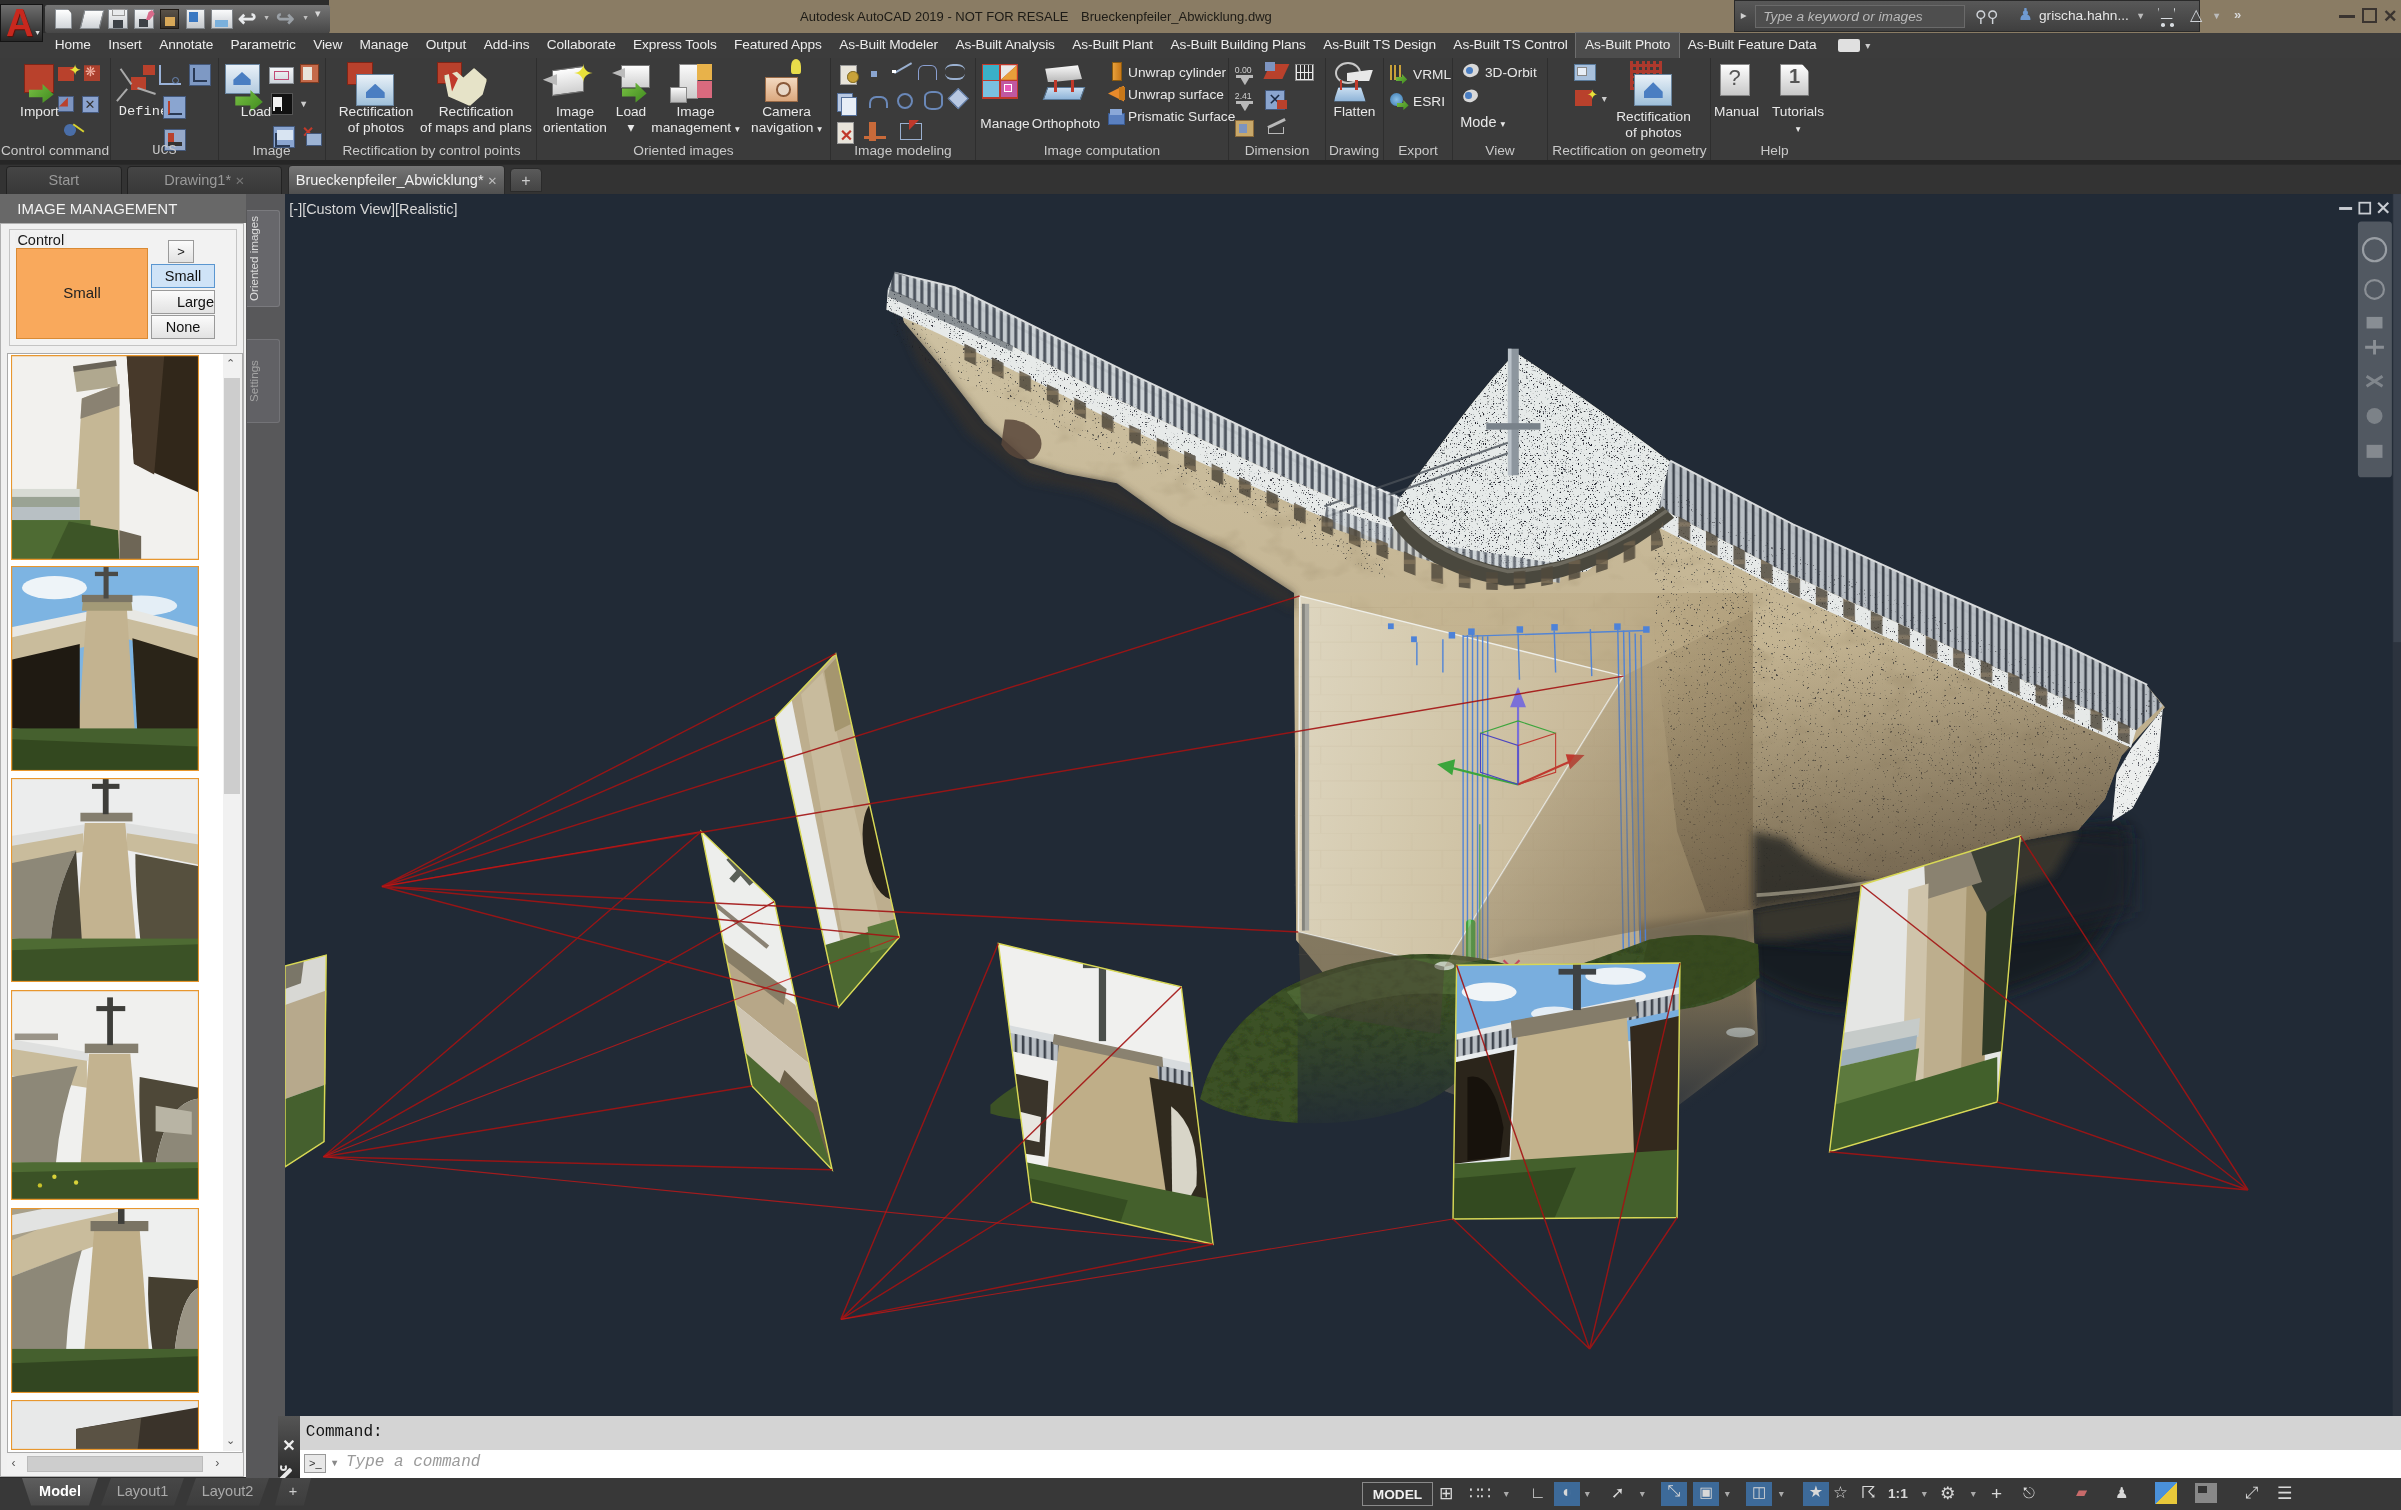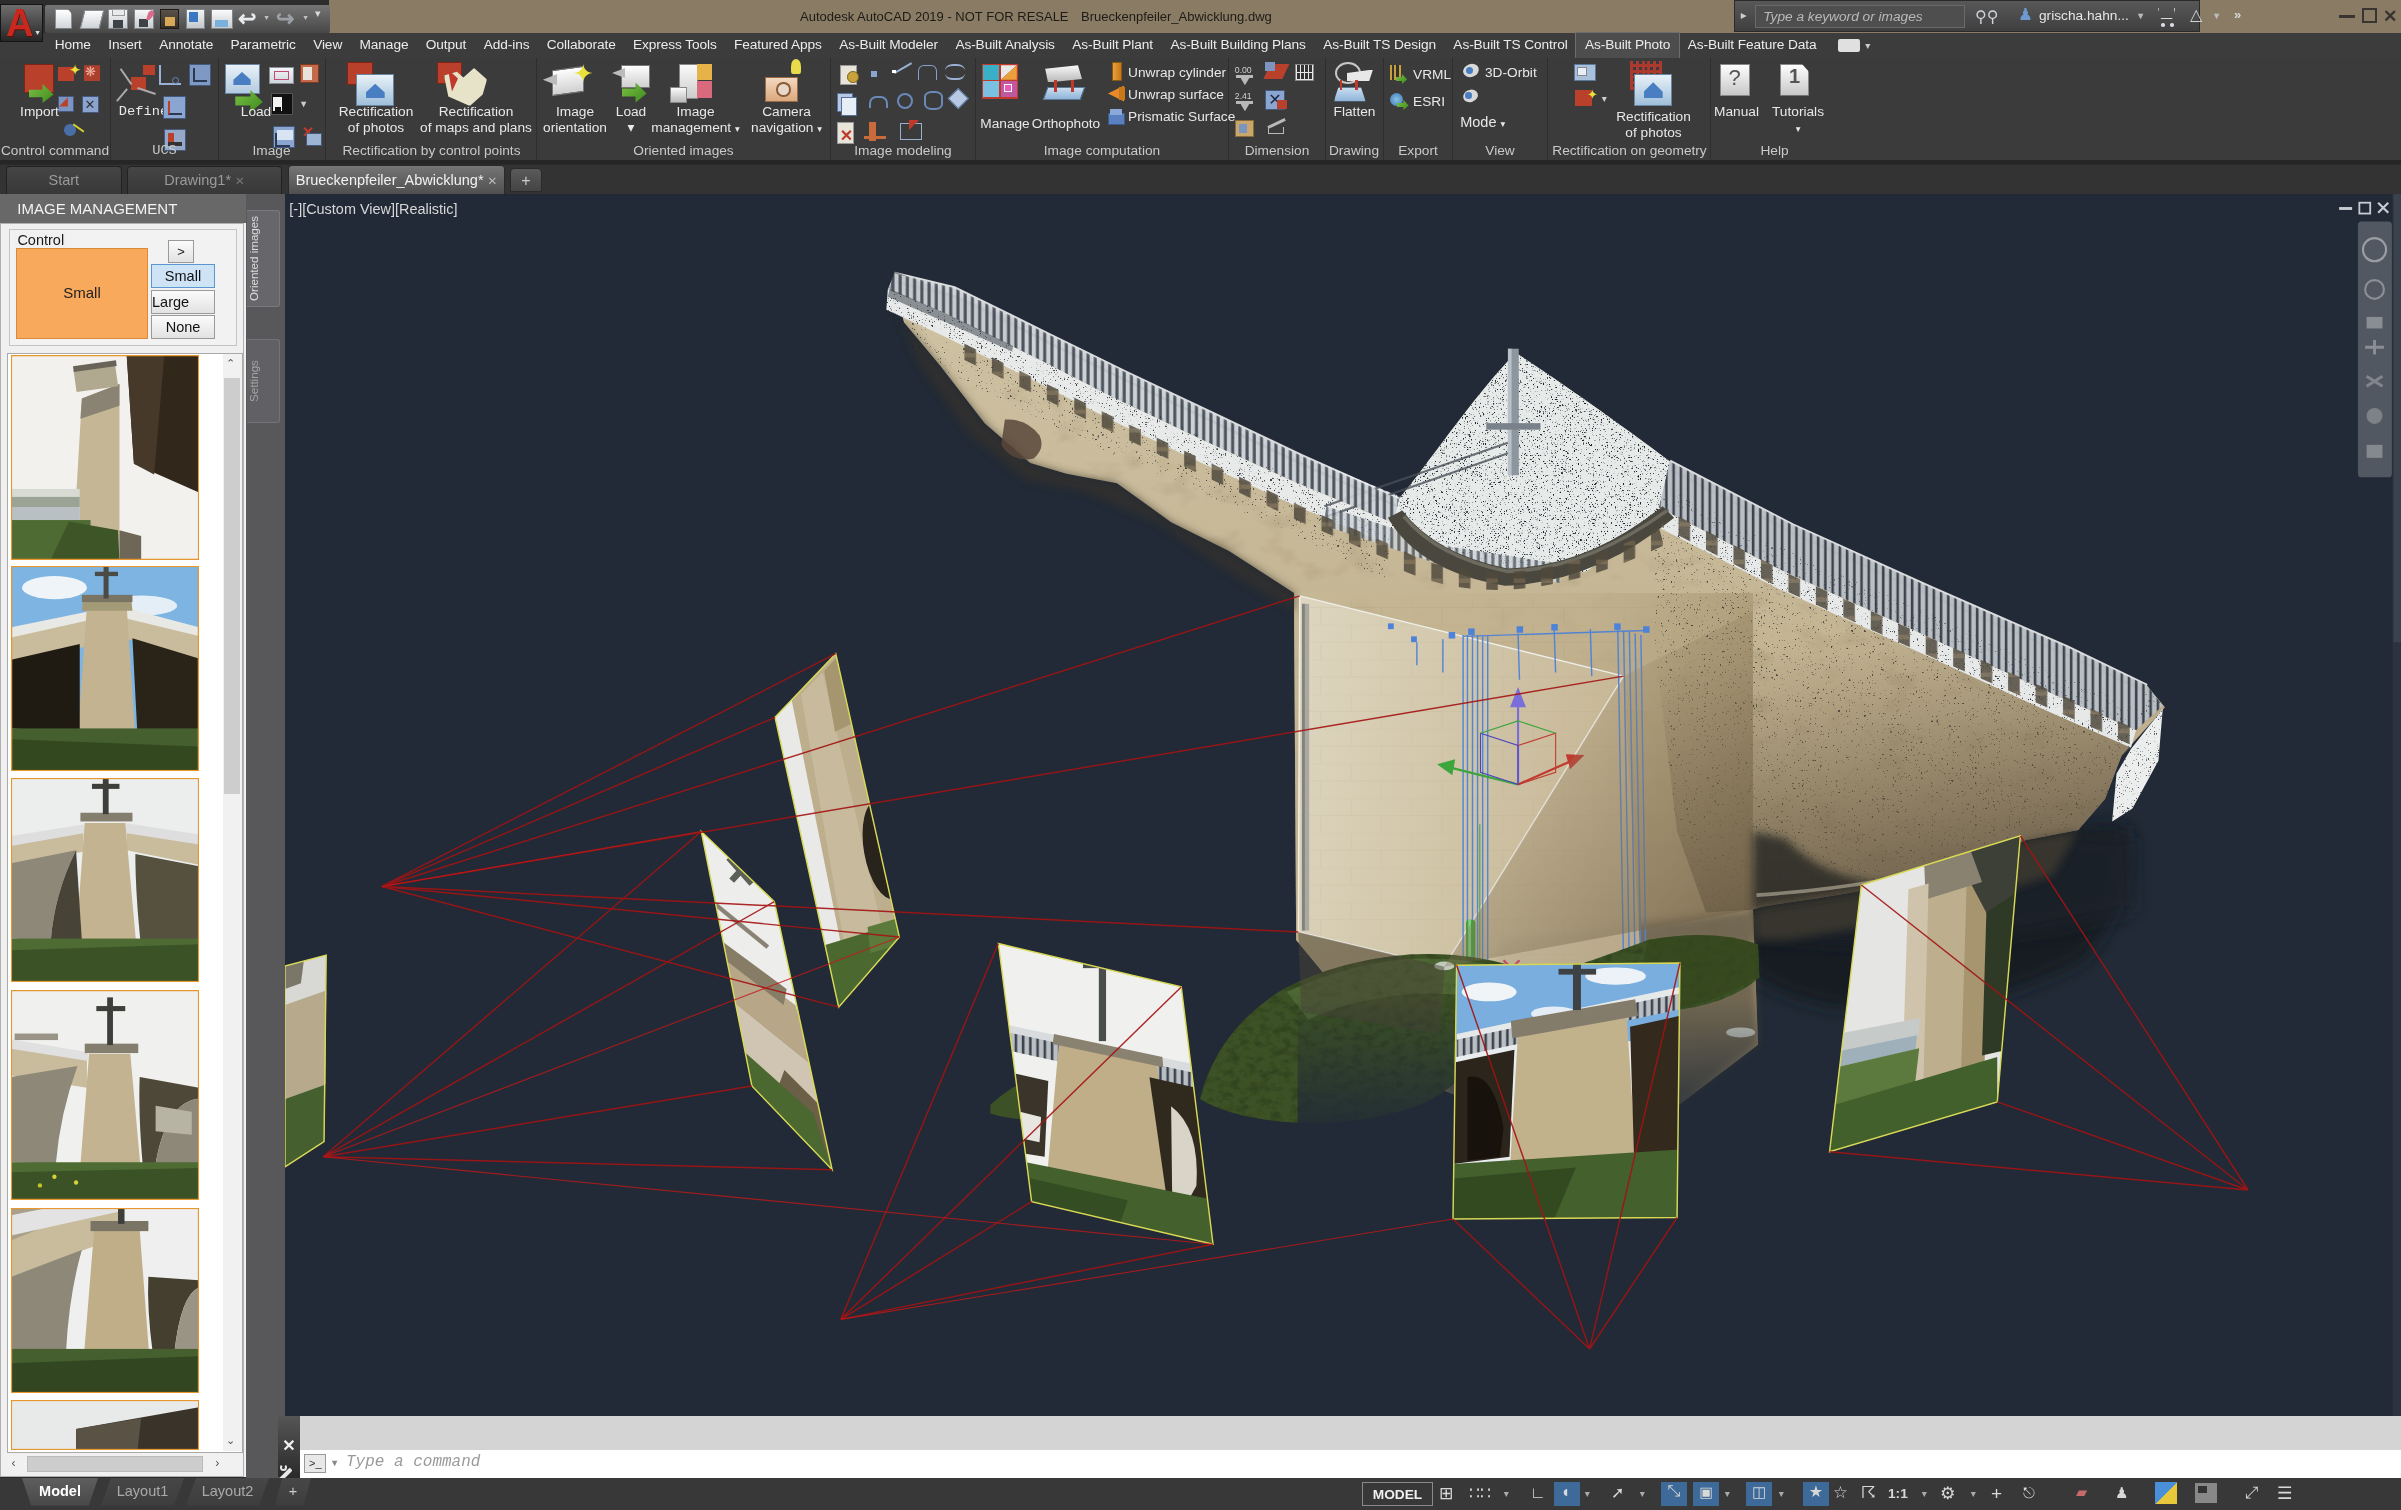--- a/index.html
+++ b/index.html
@@ -713,21 +713,21 @@
 <div id="leftpanel">
   <div class="abs" style="left:0;top:0;width:246px;height:29px;background:#686868;color:#f2f2f2;font-size:15px;line-height:29px;padding-left:17.3px;">IMAGE MANAGEMENT</div>
   <div class="abs" style="left:0px;top:29px;width:244px;height:1254px;background:#f0f0f0;border:0.7px solid #b0b0b0;"></div>
   <div class="abs" style="left:8.7px;top:35px;width:228px;height:117px;background:#f2f2f2;border:0.7px solid #c4c4c4;"></div>
   <div class="abs" style="left:14.5px;top:38px;color:#1a1a1a;font-size:14.5px;background:#f0f0f0;padding:0 2.9px;">Control</div>
   <div class="abs" style="left:16px;top:54px;width:132px;height:91px;background:#f9a95c;border:1.4px solid #d98a34;">
       <div style="text-align:center;color:#222;font-size:15px;margin-top:35px;">Small</div>
     </div>
   <div class="abs" style="left:168px;top:46px;width:26px;height:23px;background:linear-gradient(#fbfbfb,#e2e2e2);border:0.7px solid #9a9a9a;text-align:center;line-height:22px;font-size:13px;color:#222;">&gt;</div>
   <div class="abs" style="left:151px;top:70px;width:64px;height:24px;background:#cfe3f7;border:0.7px solid #5a96d0;text-align:center;line-height:22.4px;font-size:14.5px;color:#111;">Small</div>
-  <div class="abs" style="left:151px;top:96px;width:64px;height:24px;background:linear-gradient(#fbfbfb,#e2e2e2);border:0.7px solid #9a9a9a;text-align:left;line-height:22.4px;font-size:14.5px;color:#111;">Large</div>
+  <div class="abs" style="left:151px;top:96px;width:64px;height:24px;background:linear-gradient(#fbfbfb,#e2e2e2);border:0.7px solid #9a9a9a;text-align:right;line-height:22.4px;font-size:14.5px;color:#111;">Large</div>
   <div class="abs" style="left:151px;top:121px;width:64px;height:24px;background:linear-gradient(#fbfbfb,#e2e2e2);border:0.7px solid #9a9a9a;text-align:center;line-height:22.4px;font-size:14.5px;color:#111;">None</div>
 
   <div class="abs" style="left:7.2px;top:159px;width:236px;height:1100px;background:#ffffff;border:0.7px solid #aaa;"></div>
   <div id="thumbs" class="abs" style="left:10px;top:160px;width:211px;height:1097px;overflow:hidden;">
 
     <svg class="abs" style="left:1.4px;top:1.4px;" width="188" height="205" viewBox="0 0 260 283">
       <rect width="260" height="283" fill="#f2f1ee"></rect>
       <polygon points="160,0 260,0 260,190 170,150" fill="#31271a"></polygon>
       <polygon points="160,0 212,0 198,165 170,150" fill="#47392a"></polygon>
       <path d="M98,60 L150,40 L150,283 L85,283 Z" fill="#c5b795"></path>
@@ -840,20 +840,21 @@
   </div>
 </div>
 <div id="cmdline">
   <div class="abs" style="left:0;top:0;width:22px;height:61px;background:linear-gradient(#555,#2b2b2b);">
     <div style="color:#eee;font-size:16px;font-weight:bold;text-align:center;margin-top:20px;">✕</div>
     <div style="position:relative;width:22px;height:22px;margin-top:8.7px;">
         <div style="position:absolute;left:5.8px;top:2.9px;width:4.3px;height:14.5px;background:#e8e8e8;transform:rotate(45deg);border-radius:1.4px;"></div>
         <div style="position:absolute;left:2.2px;top:0px;width:7.2px;height:7.2px;border:2.2px solid #e8e8e8;border-radius:50%;border-top-color:transparent;"></div>
       </div>
   </div>
+  <div class="abs" style="left:22px;top:0;width:2102px;height:34px;background:#d4d4d4;color:#111;font-family:'Liberation Mono',monospace;font-size:16px;line-height:33px;padding-left:5.8px;">Command:</div>
   <div class="abs" style="left:22px;top:34px;width:2102px;height:27.5px;background:#ffffff;">
     <div class="abs" style="left:4.3px;top:4.3px;width:22px;height:19px;background:#e8e8e8;border:0.7px solid #999;color:#333;font-size:11px;text-align:center;line-height:17.3px;">&gt;_</div>
     <div class="abs" style="left:30px;top:7.2px;color:#888;font-size:9.4px;">▼</div>
     <div class="abs" style="left:46px;top:2.9px;color:#9a9a9a;font-family:'Liberation Mono',monospace;font-style:italic;font-size:16px;">Type a command</div>
   </div>
 </div>
 <div id="statusbar">
   <div class="abs" style="left:22px;top:0px;width:76px;height:27.5px;background:linear-gradient(#5e5e5e,#484848);clip-path:polygon(0 0,100% 0,88% 100%,12% 100%);color:#fff;font-weight:bold;font-size:14.5px;text-align:center;line-height:26px;">Model</div>
   <div class="abs" style="left:101px;top:0px;width:83px;height:27.5px;background:linear-gradient(#474747,#3d3d3d);clip-path:polygon(12% 0,100% 0,88% 100%,0 100%);color:#aaa;font-size:14.5px;text-align:center;line-height:26px;">Layout1</div>
   <div class="abs" style="left:186px;top:0px;width:83px;height:27.5px;background:linear-gradient(#474747,#3d3d3d);clip-path:polygon(12% 0,100% 0,88% 100%,0 100%);color:#aaa;font-size:14.5px;text-align:center;line-height:26px;">Layout2</div>

